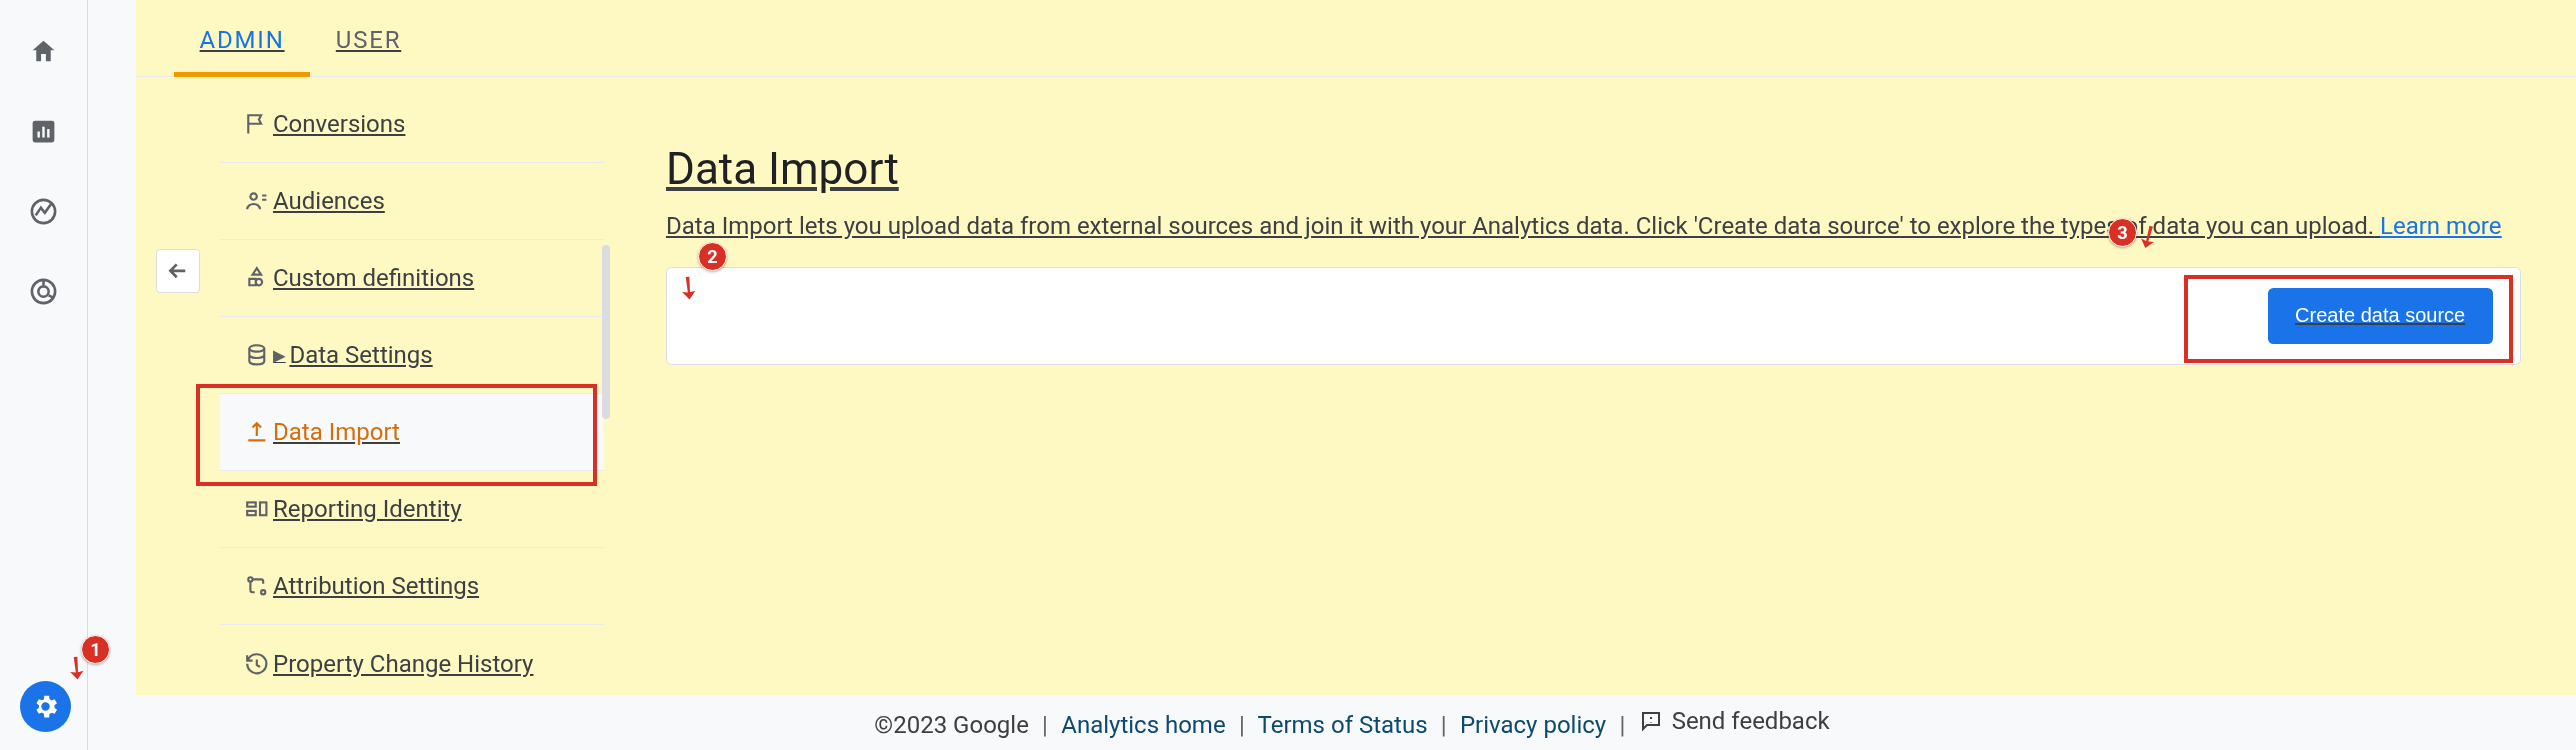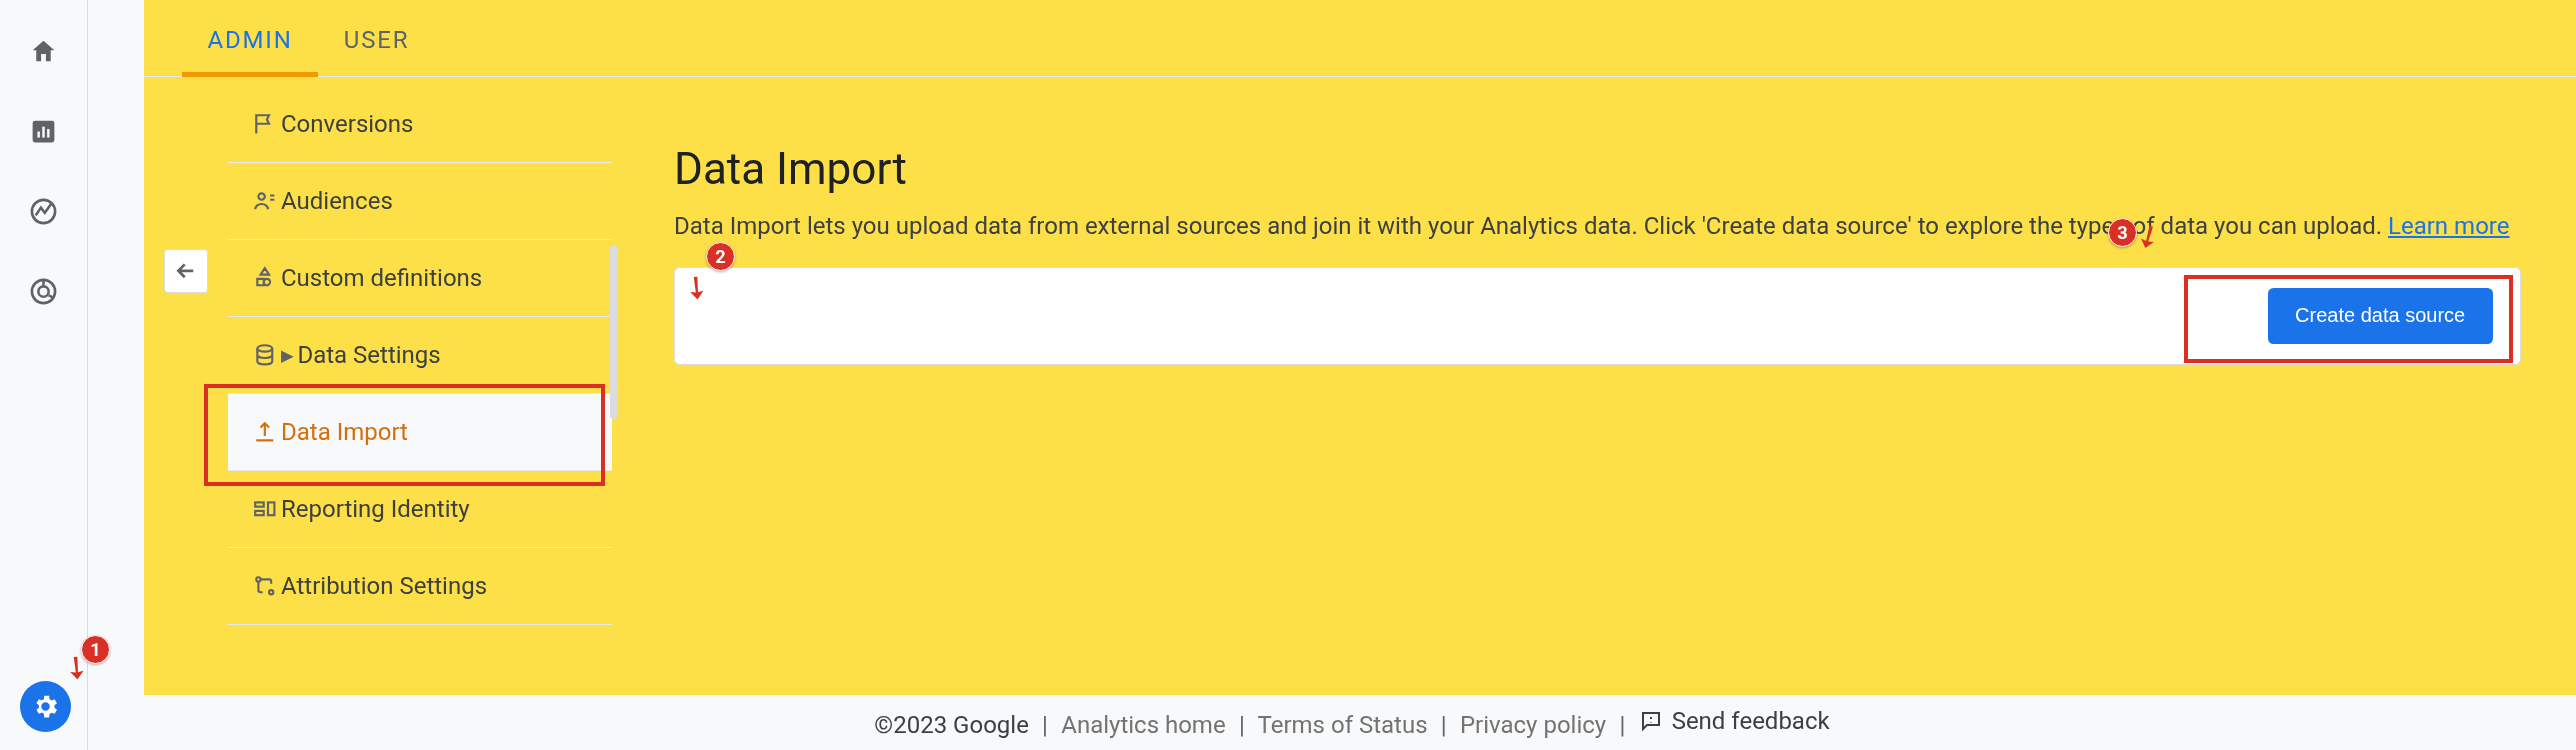--- a/index.html
+++ b/index.html
@@ -59,25 +59,26 @@
   .anno-arrow {
     position:absolute;
     color:#d93025;
     font-size:31px;
     z-index:49;
   }
 
   
   .panel {
     position:absolute;
-    left:144px;
+    left:136px;
     top:0;
     right:0;
     height:695px;
-    background:#fde047;
+    background:#fef9c3;
+    text-decoration:underline;
   }
 
   
   .tabs {
     display:flex;
     padding-left:38px;
     border-bottom:0.9px solid #e8eaed;
     height:77px;
     align-items:flex-end;
   }
@@ -191,21 +192,21 @@
     padding:27.4px 0;
     font-size:24px;
     color:#3c4043;
   }
 
   
   .footer{
     position:absolute;left:128px;right:0;bottom:11px;
     text-align:center;font-size:24px;color:#3c4043;
   }
-  .footer a{color:#737373;text-decoration:none;}
+  .footer a{color:#0c4a6e;text-decoration:none;}
   .footer .sep{margin:0 7.3px;color:#5f6368;}
   .fb{display:inline-flex;align-items:center;gap:9.1px;color:#3c4043;cursor:pointer;margin-top:36px;}
 </style>
 </head>
 <body>
 
 <div class="left-rail">
   <div class="rail-icon">
     <svg width="29" height="29" viewBox="0 0 24 24" fill="currentColor">
         <path d="M12 3l9 8h-3v9h-4v-6h-4v6H6v-9H3z"></path>
@@ -317,20 +318,28 @@
       </div>
       <div class="nav-item">
         <span class="nv-icon">
             <svg width="25.6" height="25.6" viewBox="0 0 24 24" fill="none" stroke="currentColor" stroke-width="2">
               <circle cx="6" cy="6" r="2"></circle>
               <circle cx="18" cy="18" r="2"></circle>
               <path d="M8 6h8a2 2 0 012 2v2M6 8v8a2 2 0 002 2h2"></path>
             </svg>
           </span>
         <span>Attribution Settings</span>
+      </div>
+      <div class="nav-item" style="border-bottom:none">
+        <span class="nv-icon">
+            <svg width="25.6" height="25.6" viewBox="0 0 24 24" fill="none" stroke="currentColor" stroke-width="2">
+              <path d="M3 12a9 9 0 109-9 9 9 0 00-8.5 6M3 4v5h5M12 8v5l3 2"></path>
+            </svg>
+          </span>
+        <span>Property Change History</span>
       </div>
 
       <div class="red-box" style="left:-24px;top:307px;width:401px;height:102px;"></div>
     </div>
 
     <div class="anno" style="left:562px;top:242px;">2</div>
     <div class="anno-arrow" style="left:540px;top:269px;transform:rotate(40deg);">➘</div>
 
     <div class="content-col">
       <h1 class="page-title">Data Import</h1>

